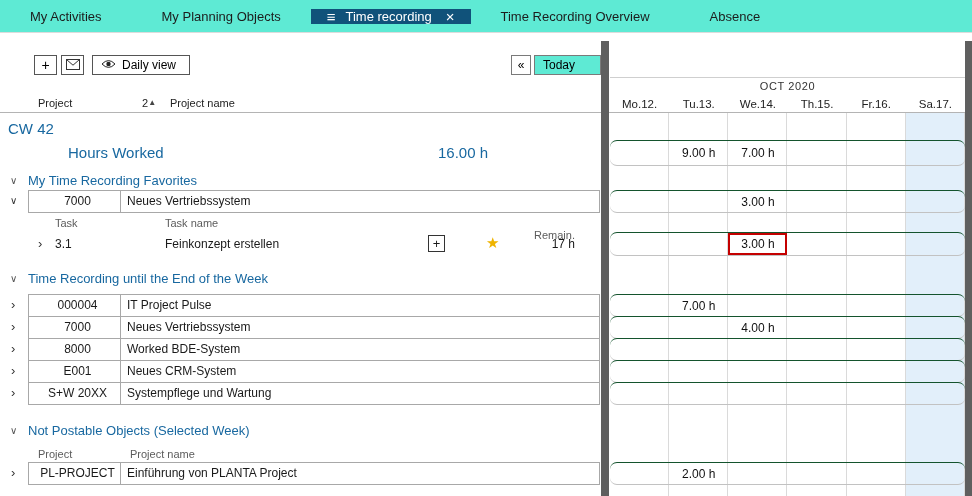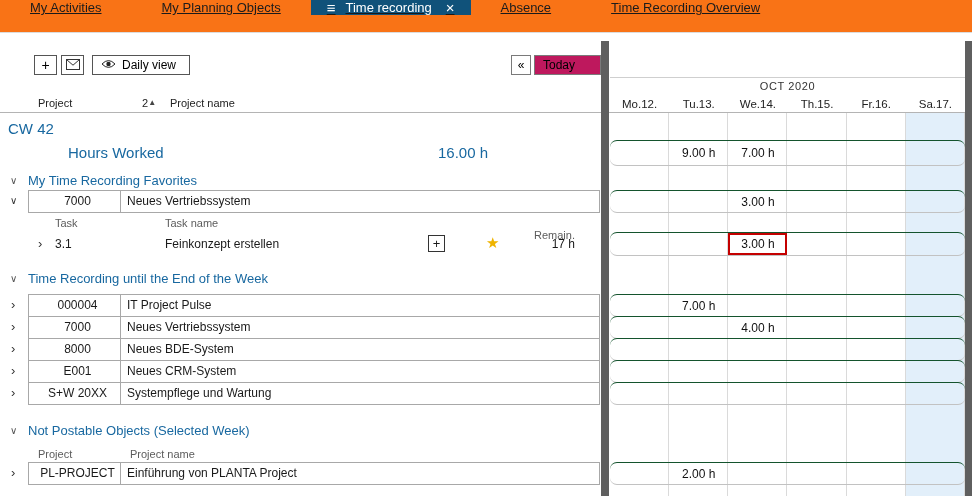--- a/index.html
+++ b/index.html
@@ -1,41 +1,41 @@
 <!DOCTYPE html>
 <html><head>
 <meta charset="utf-8">
 <style>
   * { margin:0; padding:0; box-sizing:border-box; }
   html,body { width:972px; height:496px; overflow:hidden; background:#fff;
               font-family:"Liberation Sans", sans-serif; color:#1a1a1a; cursor:default; }
   .app { position:relative; width:972px; height:496px; background:#fff; }
 
   
-  .tabbar { position:absolute; top:0; left:0; width:972px; height:33px; background:#f97316;
-            border-bottom:1px solid #dcdcdc; display:flex; align-items:flex-start;text-decoration:underline; }
+  .tabbar { position:absolute; top:0; left:0; width:972px; height:33px; background:#5eead4;
+            border-bottom:1px solid #dcdcdc; display:flex; align-items:center; }
   .tab { display:flex; align-items:center; padding:0 30px; font-size:13px; color:#1c1c1c; cursor:pointer; white-space:nowrap; }
   .tab.active { background:#10527a; color:#fff; gap:10px; padding:0 16px; }
   .tab .hamb { font-size:15px; line-height:1; }
   .tab .closex { font-size:15px; line-height:1; margin-left:4px; cursor:pointer; }
 
   
   .content { position:absolute; top:33px; left:0; width:972px; height:463px; background:#fff; }
 
   .vsplit  { position:absolute; left:601px; top:8px; width:8px; height:455px; background:#5f5f5f; z-index:6; }
   .vscroll { position:absolute; left:965px; top:8px; width:7px; height:455px; background:#5f5f5f; z-index:6; }
 
   
   .icon-btn { position:absolute; top:22px; width:23px; height:20px; border:1px solid #555; background:#fff;
               font-size:14px; line-height:17px; text-align:center; padding:0; font-family:inherit; cursor:pointer; }
   .dailyview { position:absolute; left:92px; top:22px; height:20px; width:98px; border:1px solid #555; background:#fff;
                display:flex; align-items:center; gap:6px; padding:0 8px; font-size:12px; font-family:inherit; cursor:pointer;text-align:right; }
   .navprev { position:absolute; left:511px; top:22px; width:20px; height:20px; border:1px solid #7a7a7a; background:#fff;
              font-size:12px; padding:0; font-family:inherit; cursor:pointer; }
-  .todaybtn { position:absolute; left:534px; top:22px; width:67px; height:20px; border:1px solid #7a7a7a; background:#be185d;
+  .todaybtn { position:absolute; left:534px; top:22px; width:67px; height:20px; border:1px solid #7a7a7a; background:#5eead4;
               font-size:12px; text-align:left; padding:0 0 0 8px; font-family:inherit; cursor:pointer; }
 
   
   .octline { position:absolute; left:610px; top:44px; width:355px; height:1px; background:#cfcfcf; }
   .month { position:absolute; left:610px; top:47px; width:355px; text-align:center; font-size:11px;
            letter-spacing:0.6px; color:#333; }
   .dayhdr { position:absolute; left:610px; top:62px; width:355px; height:18px; display:flex; }
   .dayhdr span { width:59.1667px; text-align:center; font-size:11.5px; line-height:18px; color:#222; }
   .hdr-rule { position:absolute; left:0; top:79px; width:965px; height:1px; background:#b4b4b4; }
 
@@ -98,24 +98,24 @@
     </div>
     <div class="tab">
       <span>My Planning Objects</span>
     </div>
     <div class="tab active">
       <span class="hamb">≡</span>
       <span>Time recording</span>
       <span class="closex">×</span>
     </div>
     <div class="tab">
+      <span>Time Recording Overview</span>
+    </div>
+    <div class="tab">
       <span>Absence</span>
-    </div>
-    <div class="tab">
-      <span>Time Recording Overview</span>
     </div>
   </div>
 
   <div class="content">
 
     <button class="icon-btn" style="left:34px">+</button>
     <button class="icon-btn" style="left:61px"><svg width="14" height="11" viewBox="0 0 14 11">
           <rect x="0.5" y="0.5" width="13" height="10" fill="none" stroke="#333"></rect>
           <path d="M0.5 0.5 L7 6.2 L13.5 0.5" fill="none" stroke="#333"></path>
         </svg></button>
@@ -238,21 +238,21 @@
           <span></span>
           <span>4.00 h</span>
           <span></span>
           <span></span>
           <span></span>
         </div>
       </div>
       <div class="grow">
         <span class="garrow">›</span>
         <span class="pcell">8000</span>
-        <span class="ncell">Neues BDE-System</span>
+        <span class="ncell">Worked BDE-System</span>
         <div class="dstrip">
           <span></span>
           <span></span>
           <span></span>
           <span></span>
           <span></span>
           <span></span>
         </div>
       </div>
       <div class="grow">

